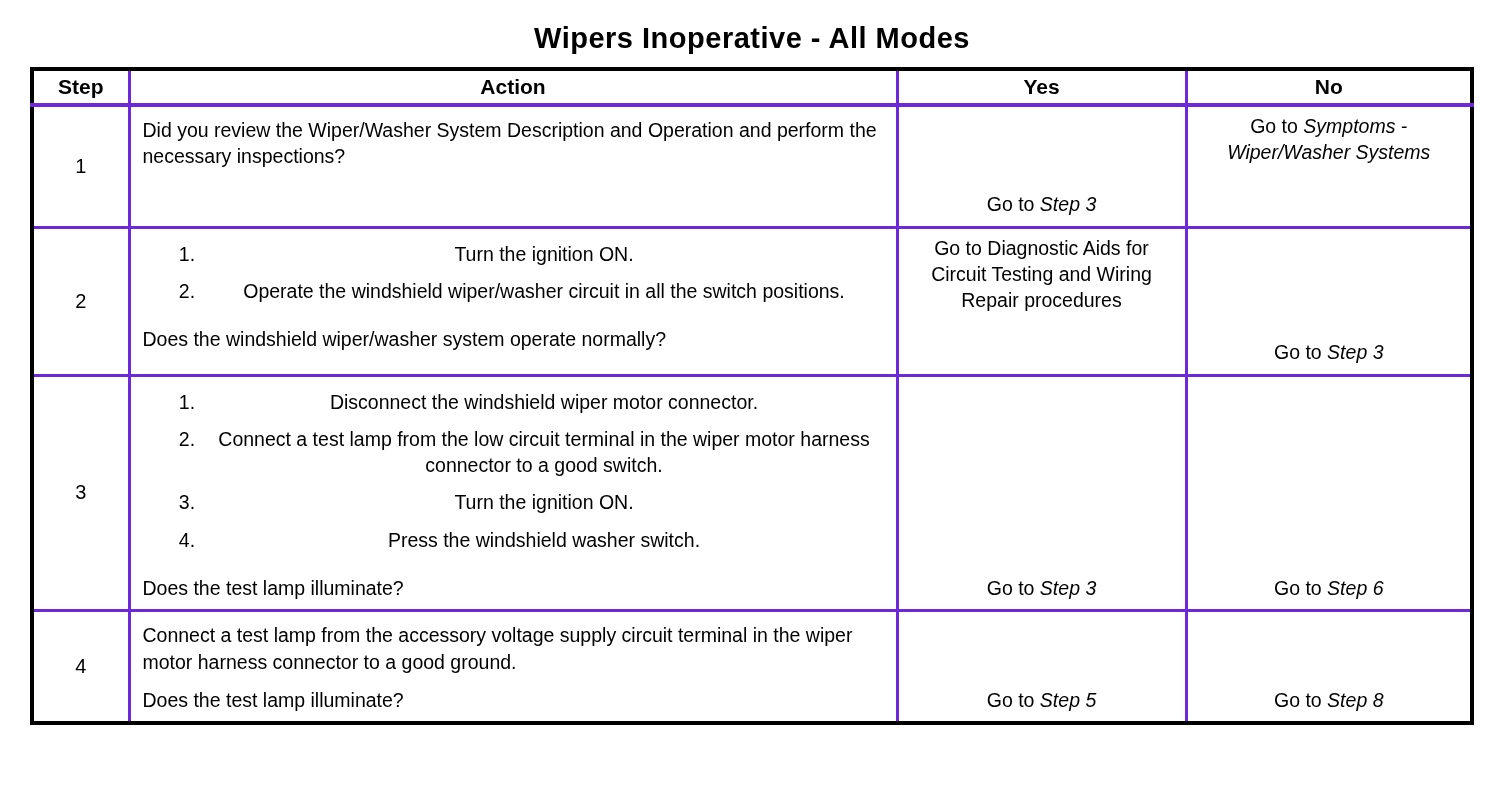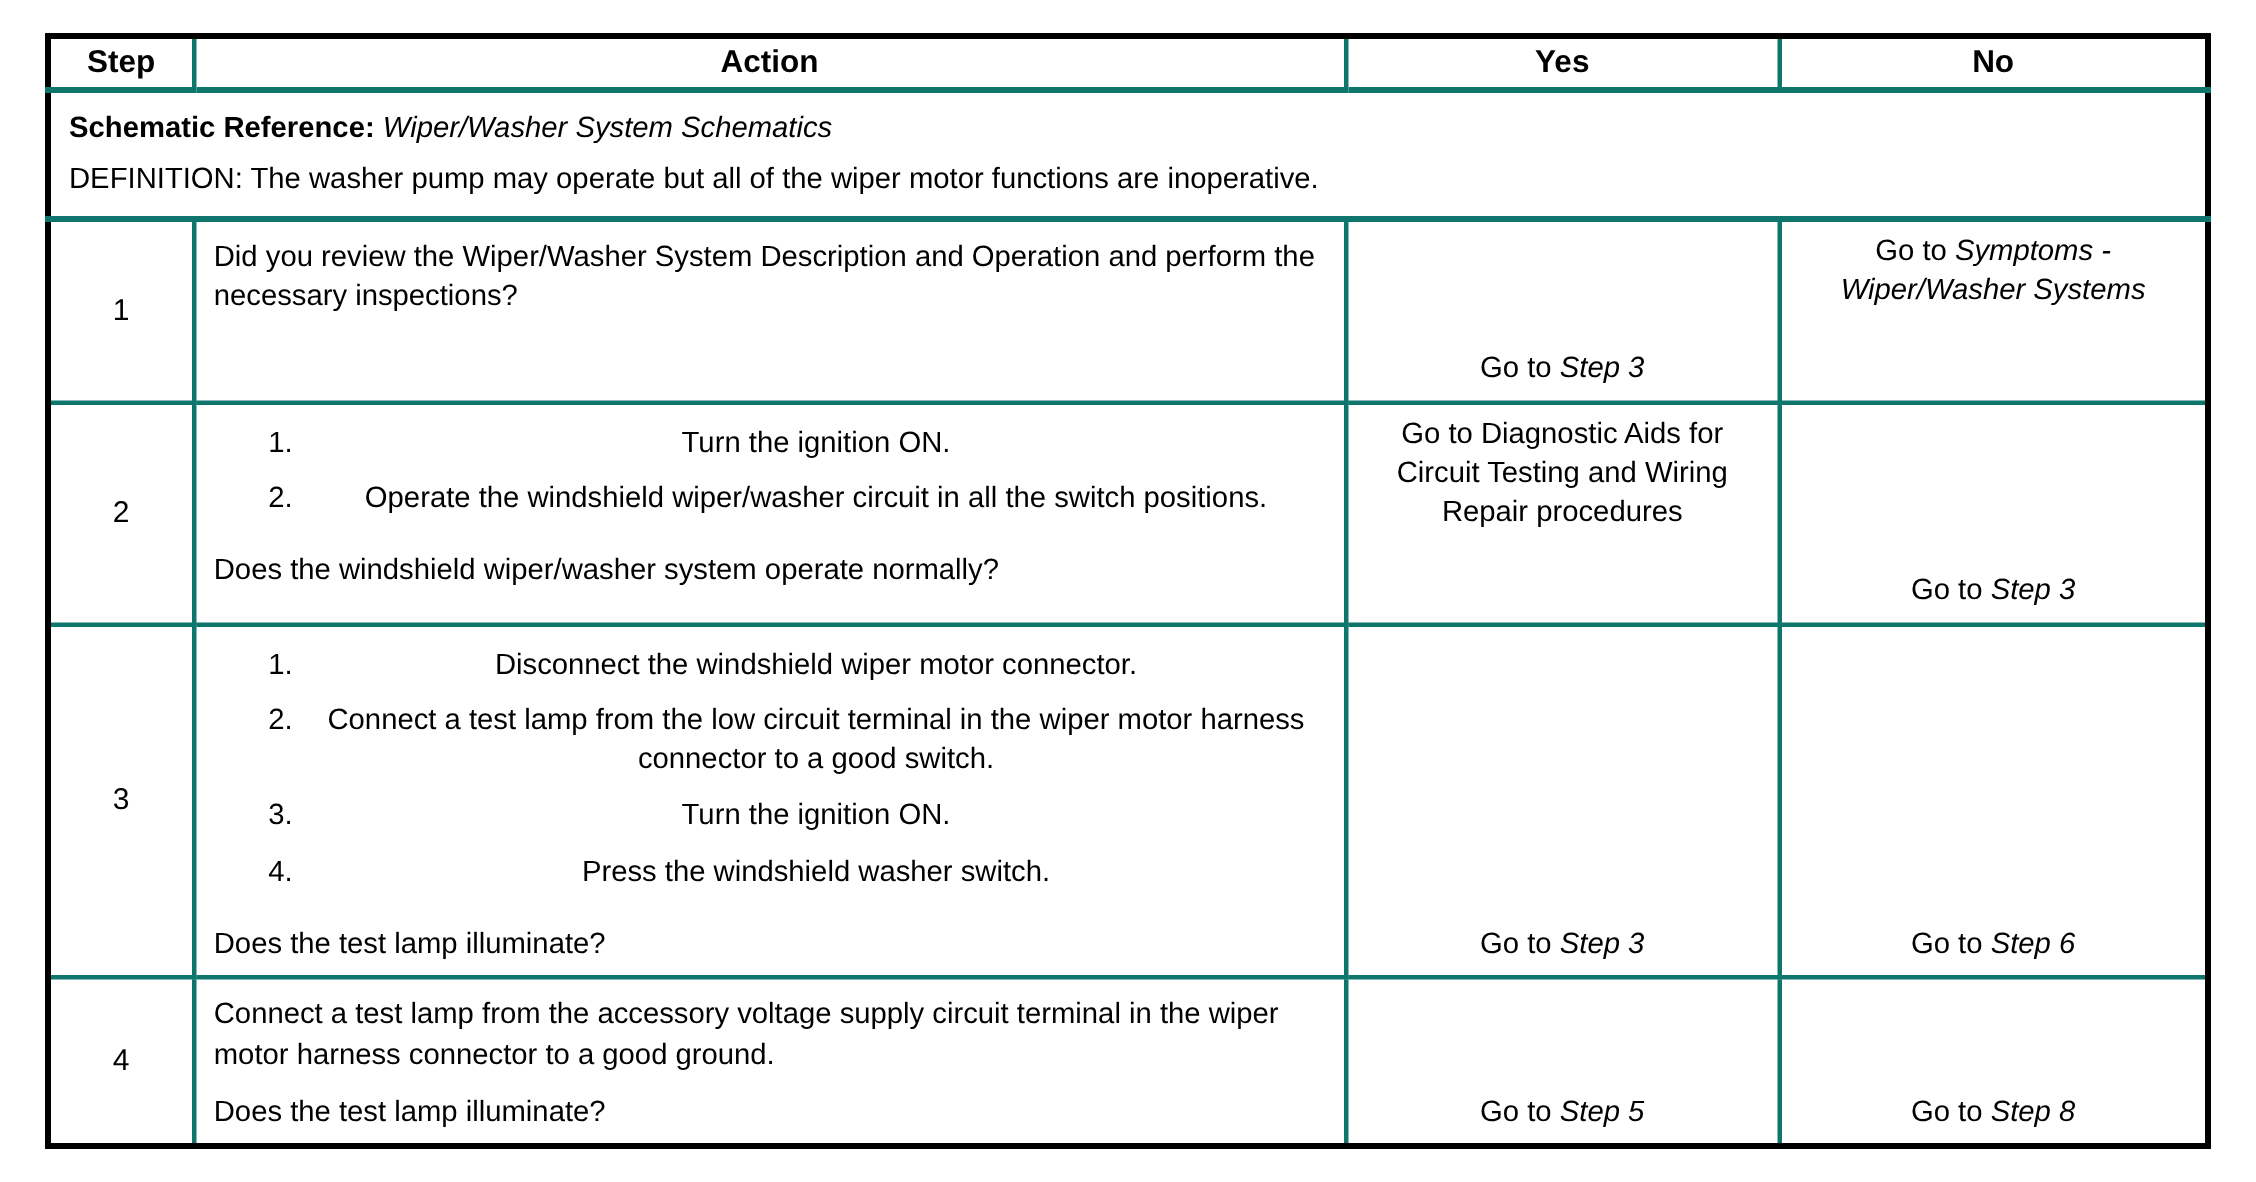--- a/index.html
+++ b/index.html
@@ -30,21 +30,21 @@
     margin: 0 auto;
     table-layout: fixed;
     border: 4px solid #000;
     font-size: 19.5px;
   }
   col.c-step { width: 97px; }
   col.c-action { width: 768px; }
   col.c-yes { width: 289px; }
   col.c-no { width: 286px; }
 
-  th, td { border: 3px solid #0f766e; }
+  th, td { border: 3px solid #6d28d9; }
 
   thead th {
     font-size: 21px;
     font-weight: bold;
     text-align: center;
     height: 36px;
     padding: 2px 4px;
     border-bottom-width: 4px;
   }
   tr.band td {
@@ -88,46 +88,38 @@
   td.v-top { vertical-align: top; }
   .goto-narrow {
     max-width: 230px;
     margin: 0 auto;
   }
 </style>
 </head>
 <body>
 
 <div class="page">
+  <div class="doc-title">Wipers Inoperative - All Modes</div>
 
   <table class="diag">
     <colgroup>
       <col class="c-step">
         <col class="c-action">
         <col class="c-yes">
         <col class="c-no">
     </colgroup>
     <thead>
       <tr>
         <th>Step</th>
         <th>Action</th>
         <th>Yes</th>
         <th>No</th>
       </tr>
     </thead>
     <tbody>
-      <tr class="band" style="height:72px;">
-        <td colspan="4">
-          <div class="band-line">
-            <span class="band-label">Schematic Reference:</span>
-            <span class="it">Wiper/Washer System Schematics</span>
-          </div>
-          <div class="band-line">DEFINITION: The washer pump may operate but all of the wiper motor functions are inoperative.</div>
-        </td>
-      </tr>
 
       <tr style="height:122px;">
         <td class="step-cell">1</td>
         <td class="action-cell">
           <div class="intro">Did you review the Wiper/Washer System Description and Operation and perform the necessary inspections?</div>
         </td>
         <td class="goto-cell v-bottom">
           <span>Go to </span><span class="it">Step 3</span>
         </td>
         <td class="goto-cell v-top">

